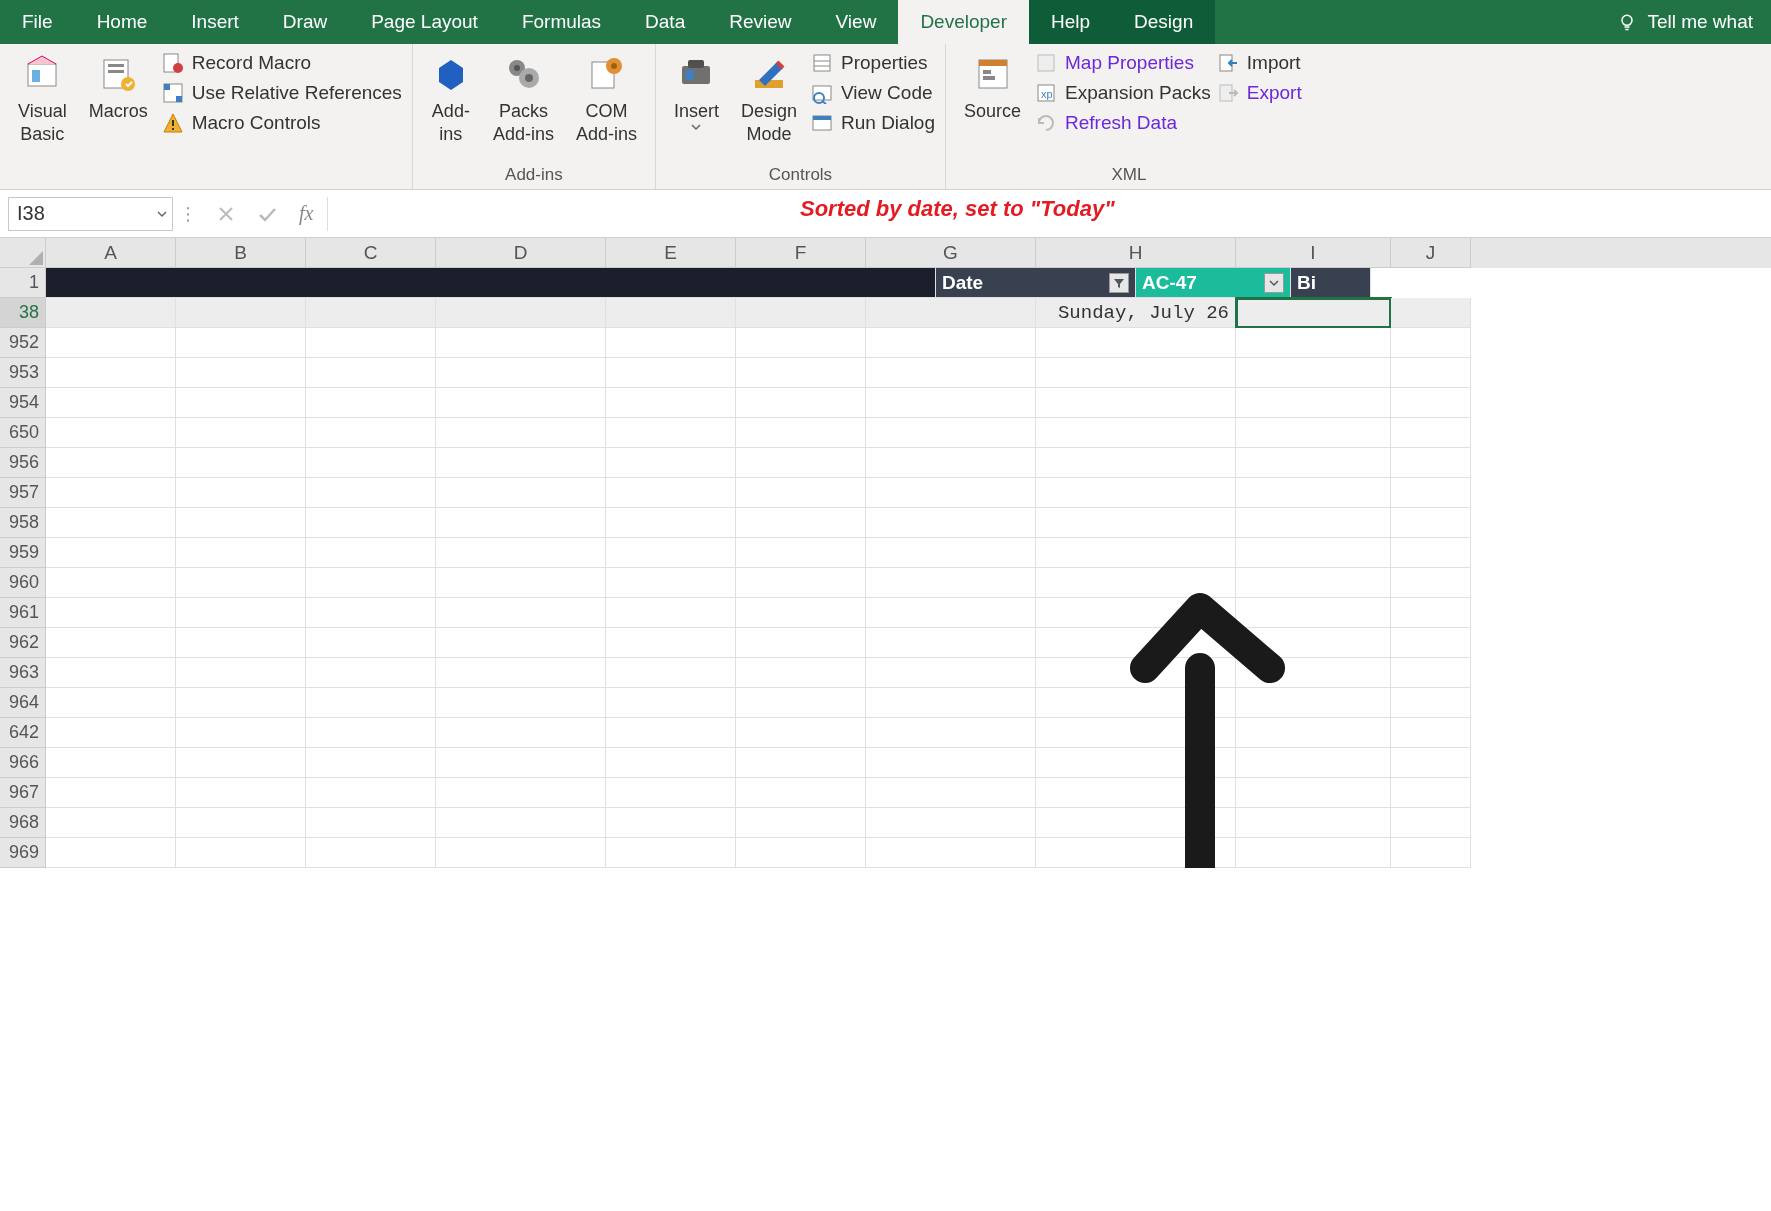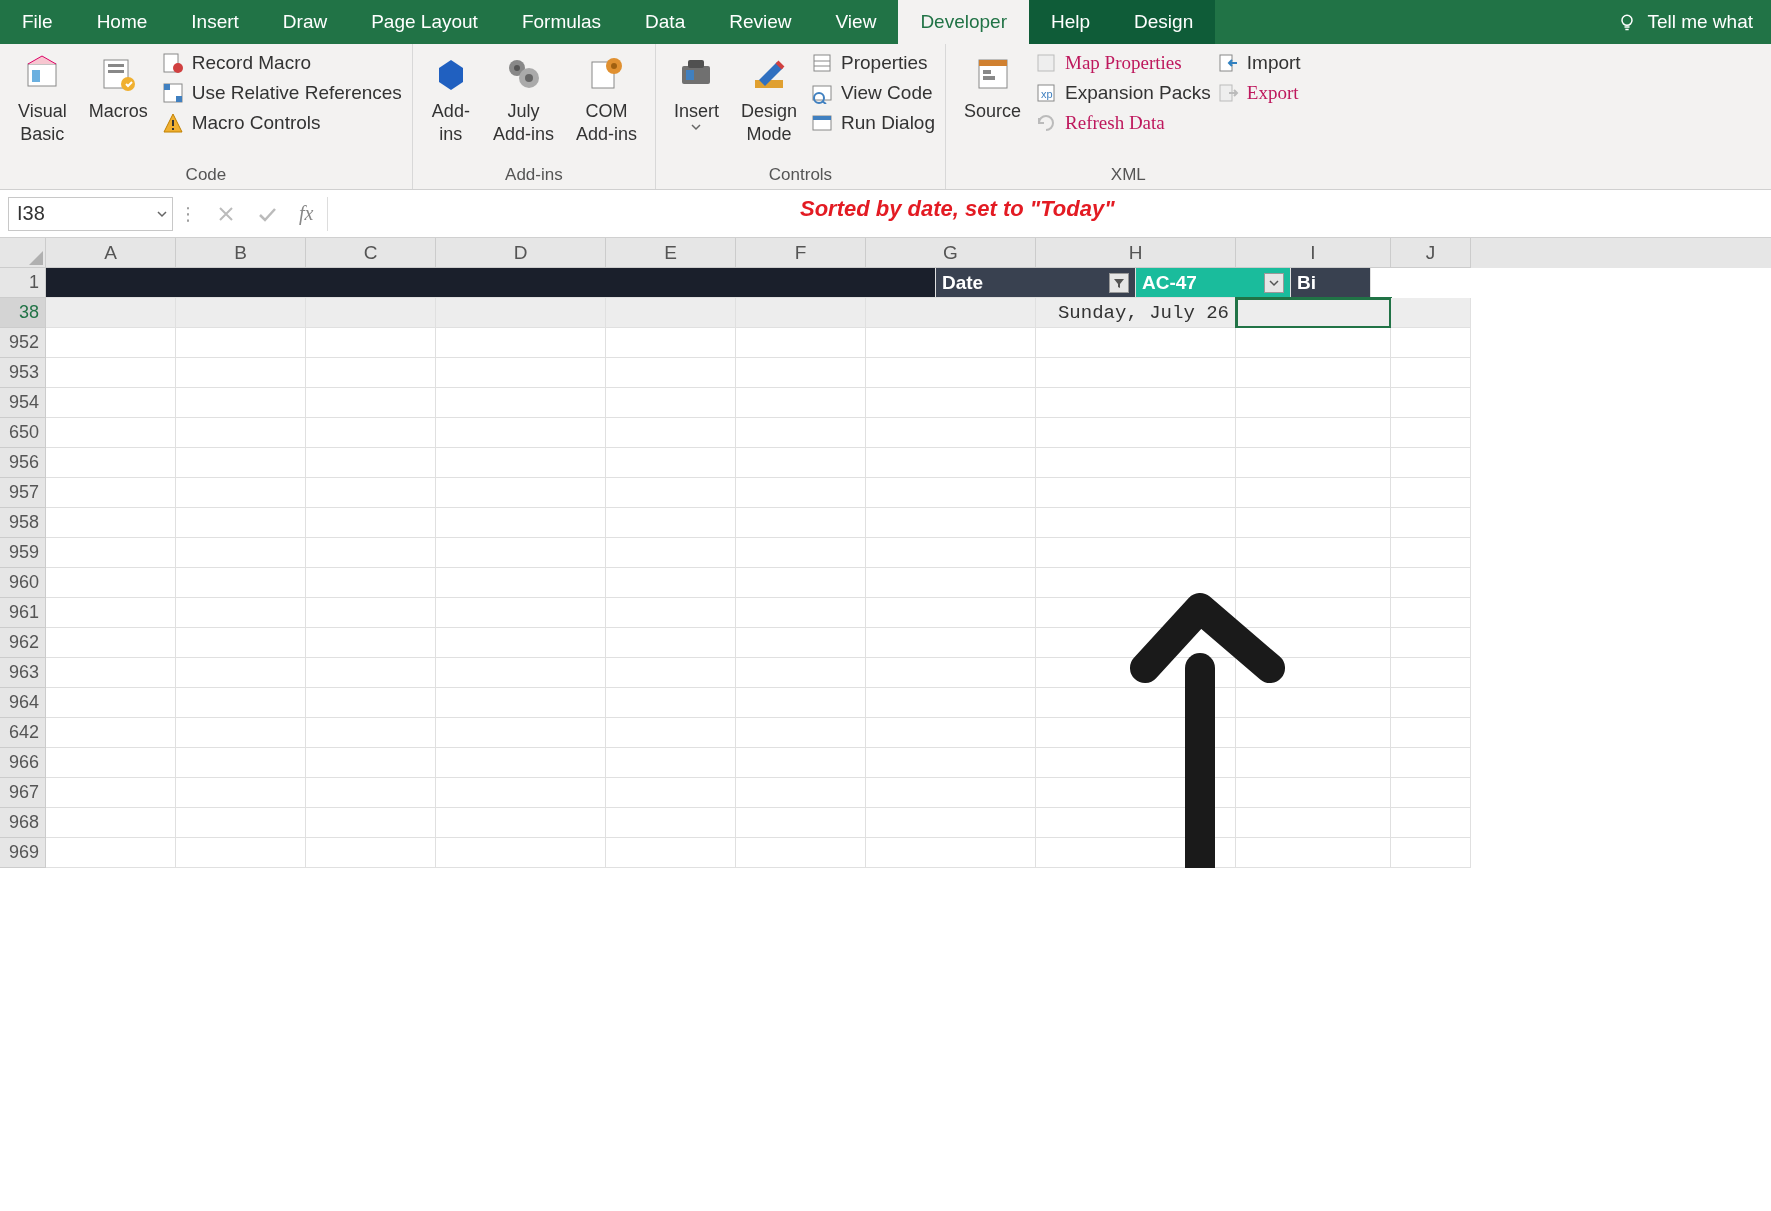--- a/index.html
+++ b/index.html
@@ -15,21 +15,21 @@
   
   
   .ribbon-body { background: #f3f2f1; display: flex; height: 146px; border-bottom: 1px solid #d0d0d0; }
   .rgroup { display: flex; flex-direction: column; border-right: 1px solid #d8d8d8; padding: 4px 10px 0 10px; }
   .rgroup-content { flex: 1; display: flex; align-items: flex-start; gap: 6px; }
   .rgroup-label { text-align: center; font-size: 17px; color: #555; padding: 2px 0 4px 0; }
   .bigbtn { display: flex; flex-direction: column; align-items: center; justify-content: flex-start; padding: 6px 8px 0 8px; cursor: pointer; font-size: 18px; color: #333; text-align: center; line-height: 1.25; }
   .bigbtn .ico { width: 40px; height: 40px; margin-bottom: 6px; }
   .smallstack { display: flex; flex-direction: column; gap: 8px; padding-top: 4px; }
   .smallbtn { display: flex; align-items: center; gap: 8px; font-size: 19px; color: #333; cursor: pointer; white-space: nowrap; }
-  .smallbtn.disabled { color: #be185d; font-family: Liberation Serif, serif; }
+  .smallbtn.disabled { color: #6d28d9; }
   .sico { width: 22px; height: 22px; flex-shrink: 0; }
   
   
   .fbar { display: flex; align-items: center; height: 48px; background: #fff; border-bottom: 1px solid #d0d0d0; position: relative; }
   .namebox { width: 165px; height: 34px; border: 1px solid #c8c8c8; margin-left: 8px; padding: 0 26px 0 8px; font-size: 20px; color: #333; display: flex; align-items: center; position: relative; background: #fff;}
   .namebox-dd { position: absolute; right: 4px; top: 50%; transform: translateY(-50%); }
   .fx-dots { font-size: 18px; color: #999; padding: 0 6px;}
   .fx-btns { display: flex; align-items: center; gap: 22px; padding: 0 14px; color: #aaa; }
   .fx-label { font-style: italic; font-size: 20px; color: #888; font-family: "Cambria Math", serif; text-align: center;}
   .fx-input { flex: 1; height: 34px; border-left: 1px solid #ddd; padding-left: 8px; }
@@ -128,40 +128,39 @@
         <div class="smallbtn">
           <svg class="sico" viewBox="0 0 22 22">
               <path d="M11 2 L20 20 L2 20 Z" fill="#f0b030" stroke="#c08000"></path>
               <rect x="10" y="8" width="2" height="6" fill="#333"></rect>
               <rect x="10" y="16" width="2" height="2" fill="#333"></rect>
             </svg>
           <span>Macro Controls</span>
         </div>
       </div>
     </div>
-    <div class="rgroup-label">Code</div>
   </div>
 
   <div class="rgroup">
     <div class="rgroup-content">
       <div class="bigbtn">
         <svg class="ico" viewBox="0 0 40 40">
             <path d="M8 14 L20 6 L32 14 L32 28 L20 36 L8 28 Z" fill="#2060c0"></path>
           </svg>
         <span style="white-space:pre-line">Add-
 ins</span>
       </div>
       <div class="bigbtn">
         <svg class="ico" viewBox="0 0 40 40">
             <circle cx="14" cy="14" r="8" fill="#888"></circle>
             <circle cx="26" cy="24" r="10" fill="#aaa"></circle>
             <circle cx="14" cy="14" r="3" fill="#555"></circle>
             <circle cx="26" cy="24" r="4" fill="#666"></circle>
           </svg>
-        <span style="white-space:pre-line">July
+        <span style="white-space:pre-line">Packs
 Add-ins</span>
       </div>
       <div class="bigbtn">
         <svg class="ico" viewBox="0 0 40 40">
             <rect x="6" y="8" width="22" height="26" fill="#fff" stroke="#888"></rect>
             <circle cx="28" cy="12" r="8" fill="#e09030"></circle>
             <circle cx="28" cy="12" r="3" fill="#a06010"></circle>
           </svg>
         <span style="white-space:pre-line">COM
 Add-ins</span>

